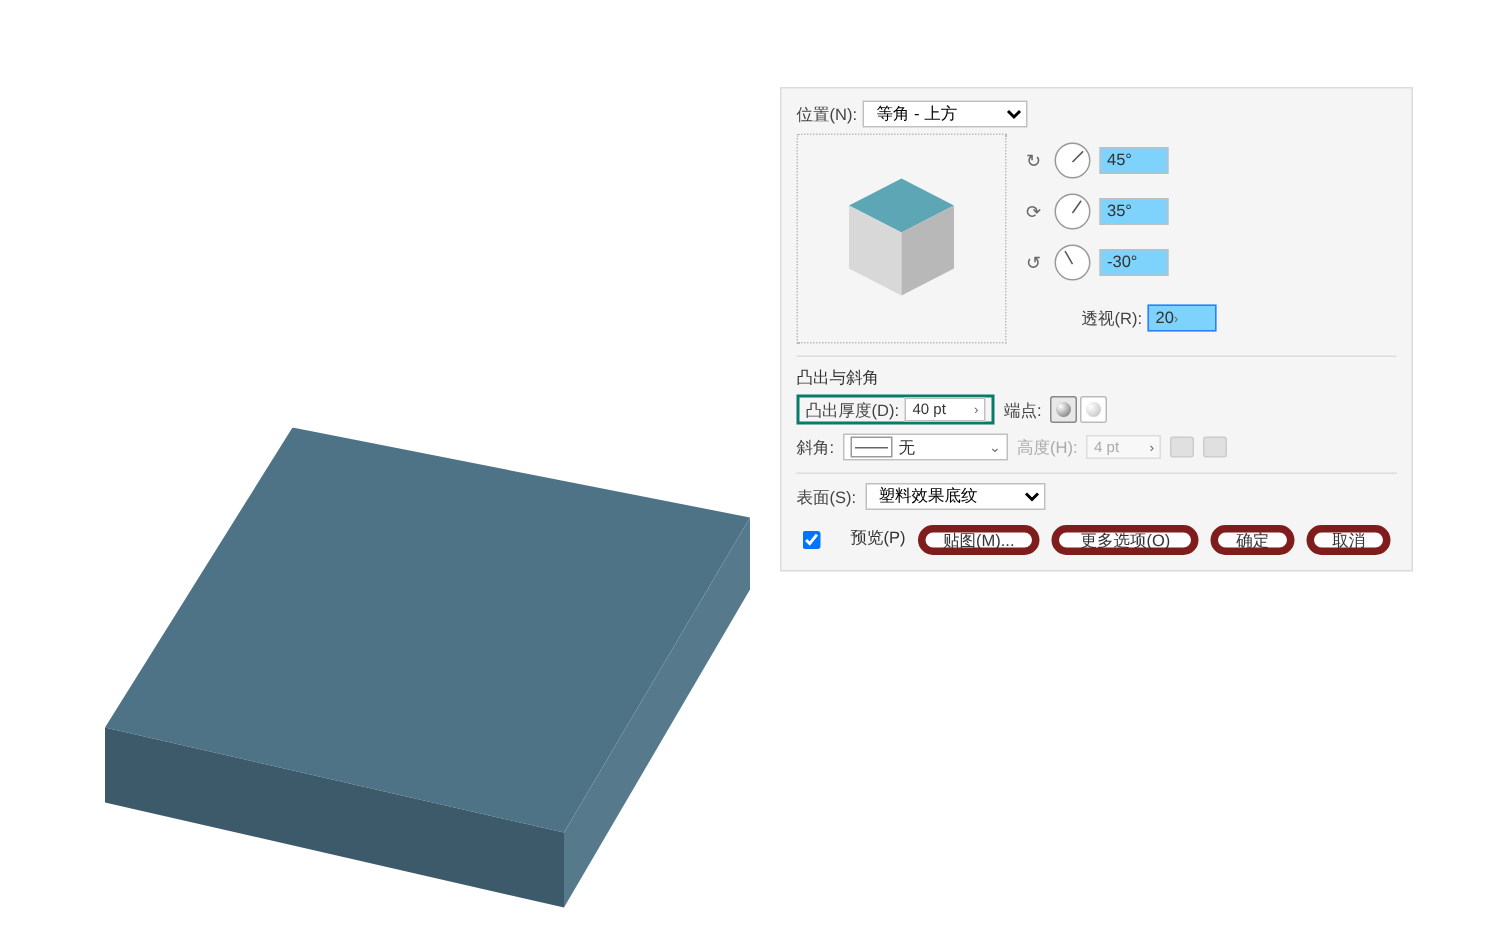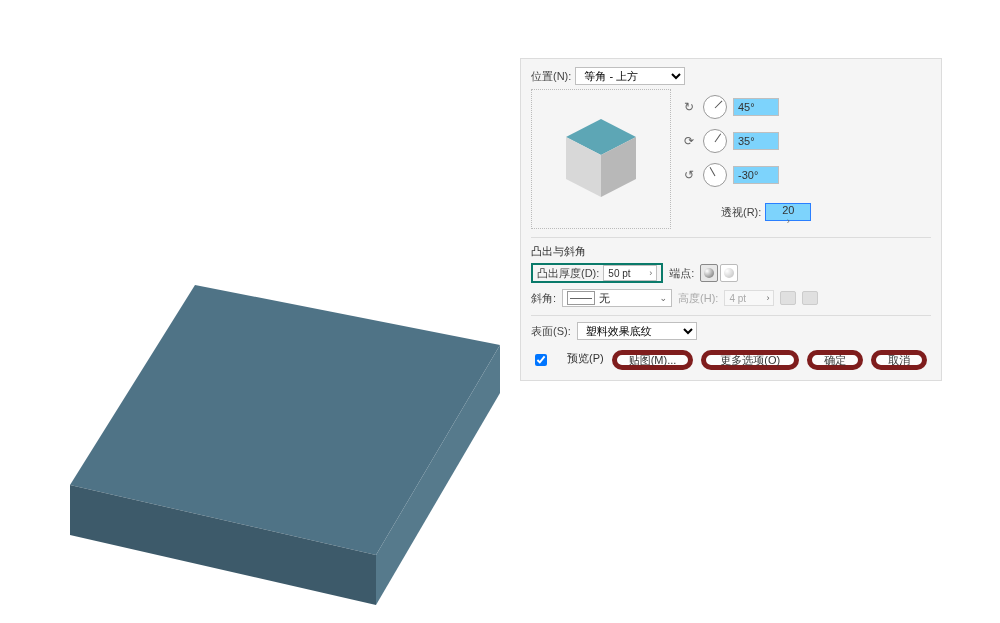--- a/index.html
+++ b/index.html
@@ -119,21 +119,21 @@
 
   .val-box {
     border: 1px solid #bfbfbf;
     background: #7dd3fc;
     height: 18px;
     width: 46px;
     padding: 0 4px;
     display: flex;
     align-items: center;
   }
-  .val-box.blue { border-color: #2a7fff; flex-direction: column; }
+  .val-box.blue { border-color: #2a7fff; }
 
   .persp-row {
     margin-top: 6px;
     display: flex;
     align-items: center;
     gap: 4px;
     margin-left: 40px;
   }
 
   .divider {
@@ -332,21 +332,21 @@
   </div>
 
   <div class="divider"></div>
 
   <div class="section-title">凸出与斜角</div>
 
   <div class="extrude-row">
     <div class="extrude-box">
       <span class="label">凸出厚度(D):</span>
       <div class="extrude-val">
-        <span>50 pt</span>
+        <span>40 pt</span>
         <span class="chev">›</span>
       </div>
     </div>
     <span class="label">端点:</span>
     <div class="cap-icons">
       <div class="cap-btn active">
           <div class="cap-ball"></div>
         </div>
       <div class="cap-btn">
           <div class="cap-ball" style="background:radial-gradient(circle at 30% 30%, #fff, #bbb)"></div>

